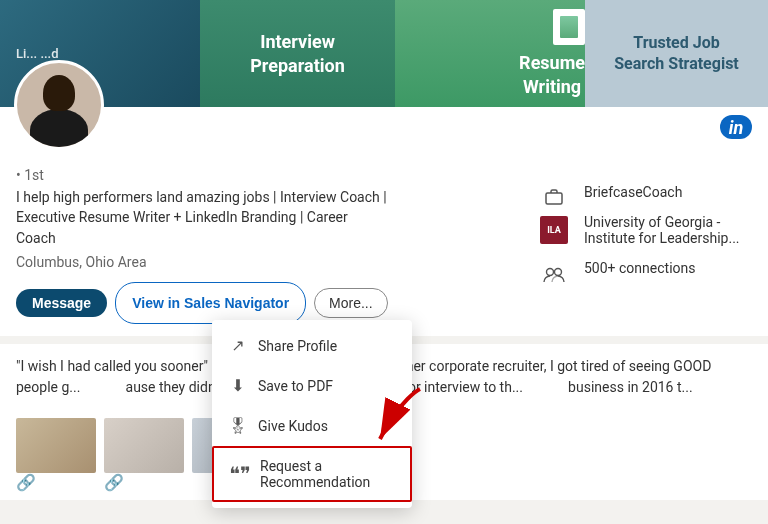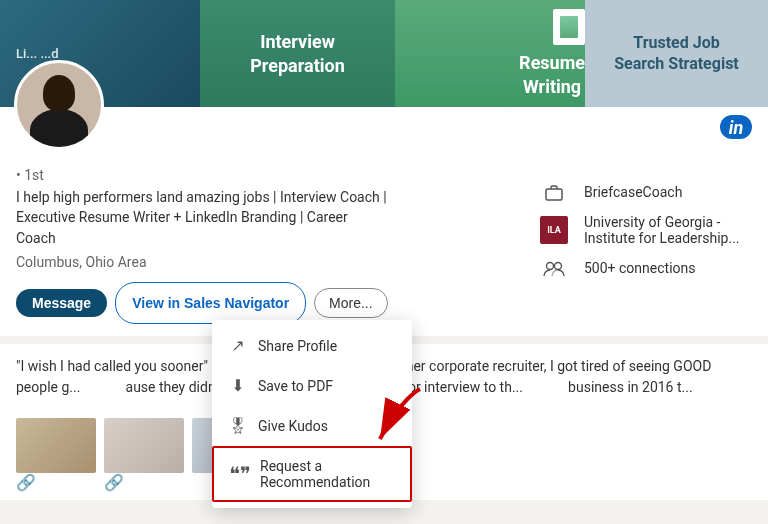--- a/index.html
+++ b/index.html
@@ -301,21 +301,21 @@
       align-items: center;
       gap: 8px;
       margin-bottom: 8px;
       font-size: 14px;
       color: #333;
     }
     .right-icon {
       width: 44px;
       height: 28px;
       display: flex;
-      align-items: center;
+      align-items: flex-end;
       justify-content: center;
       flex-shrink: 0;
     }
     .right-item-text {
       font-size: 14px;
       color: #333;
     }
     .right-item-link {
       font-size: 14px;
       color: #0a66c2;

